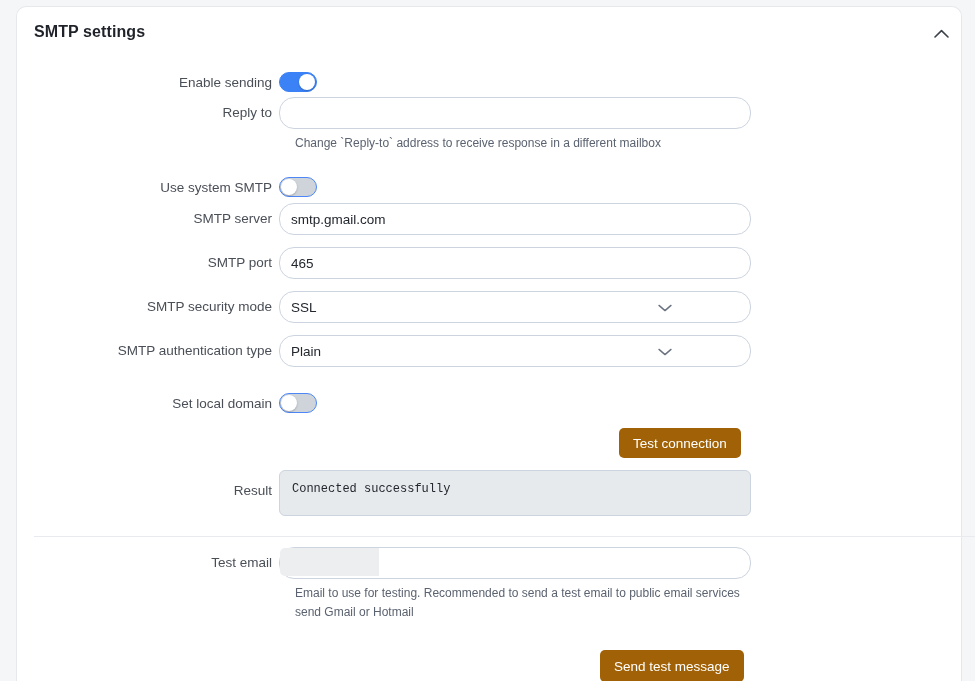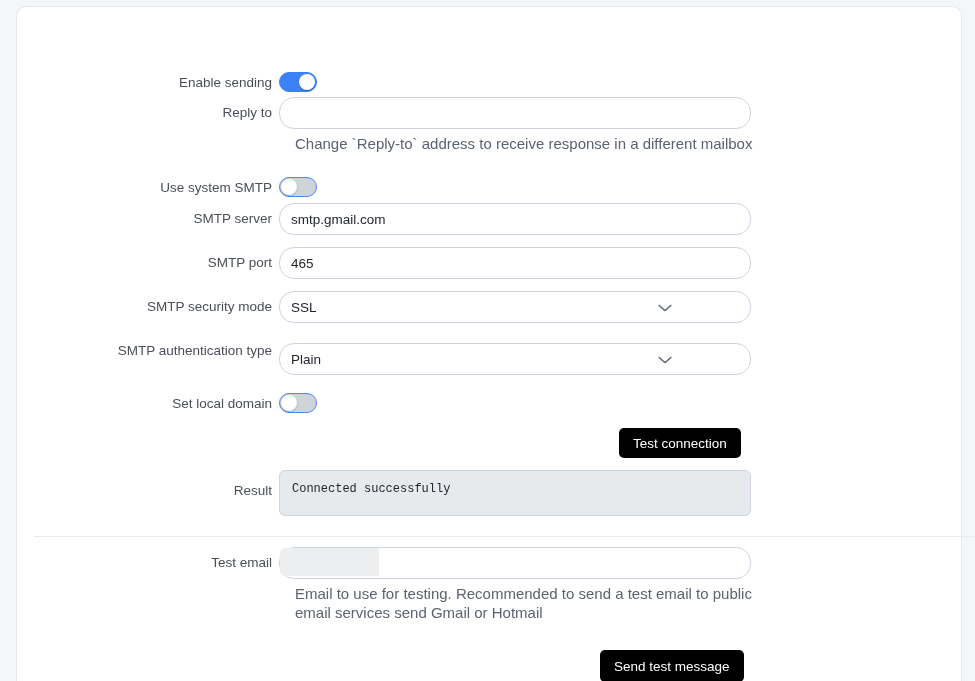--- a/index.html
+++ b/index.html
@@ -114,29 +114,29 @@
     right: 11px; top: 50%;
     transform: translateY(-50%);
     pointer-events: none;
     display: block;
   }
   .select-wrap .field { padding-right: 30px; }
 
   .hint {
     position: absolute;
     left: 278px;
-    font-size: 15px;
+    font-size: 12px;
     color: #5b6370;
     line-height: 19px;
     width: 470px;
   }
 
   
   .btn {
-    background: #000000;
+    background: #a16207;
     color: #ffffff;
     border: none;
     border-radius: 5px;
     font-family: "Liberation Sans", sans-serif;
     font-size: 13.5px;
     padding: 0 14px;
     height: 30px;
     cursor: pointer;
     display: inline-flex;
     align-items: center;
@@ -191,20 +191,30 @@
     pointer-events: none;
   }
   .email-text .hidden-part { visibility: hidden; }
 </style>
 </head>
 <body>
 
 <div class="page">
   <div class="card">
 
+    <div class="card-header">
+      <div class="card-title">SMTP settings</div>
+      <button class="collapse-btn">
+        <span>
+          <svg width="15" height="9" viewBox="0 0 15 9">
+            <path d="M1 8 L7.5 1.6 L14 8" fill="none" stroke="#3c4149" stroke-width="1.6" stroke-linecap="round" stroke-linejoin="round"></path>
+          </svg>
+        </span>
+      </button>
+    </div>
 
     <div class="form-row" style="top:65px">
       <div class="lbl" style="top:3px">Enable sending</div>
       <div class="ctrl" style="top:0">
         <div class="toggle on">
           <span class="knob"></span>
         </div>
       </div>
     </div>
 
@@ -248,21 +258,21 @@
             <svg width="14" height="8" viewBox="0 0 14 8">
               <path d="M1 1.4 L7 6.6 L13 1.4" fill="none" stroke="#6b7280" stroke-width="1.4" stroke-linecap="round" stroke-linejoin="round"></path>
             </svg>
           </span>
         </div>
       </div>
     </div>
 
     <div class="form-row" style="top:328px">
       <div class="lbl" style="top:8px">SMTP authentication type</div>
-      <div class="ctrl" style="top:8px">
+      <div class="ctrl" style="top:0">
         <div class="select-wrap">
           <input class="field tall" type="text" readonly="" value="Plain" style="">
           <span class="chev">
             <svg width="14" height="8" viewBox="0 0 14 8">
               <path d="M1 1.4 L7 6.6 L13 1.4" fill="none" stroke="#6b7280" stroke-width="1.4" stroke-linecap="round" stroke-linejoin="round"></path>
             </svg>
           </span>
         </div>
       </div>
     </div>

